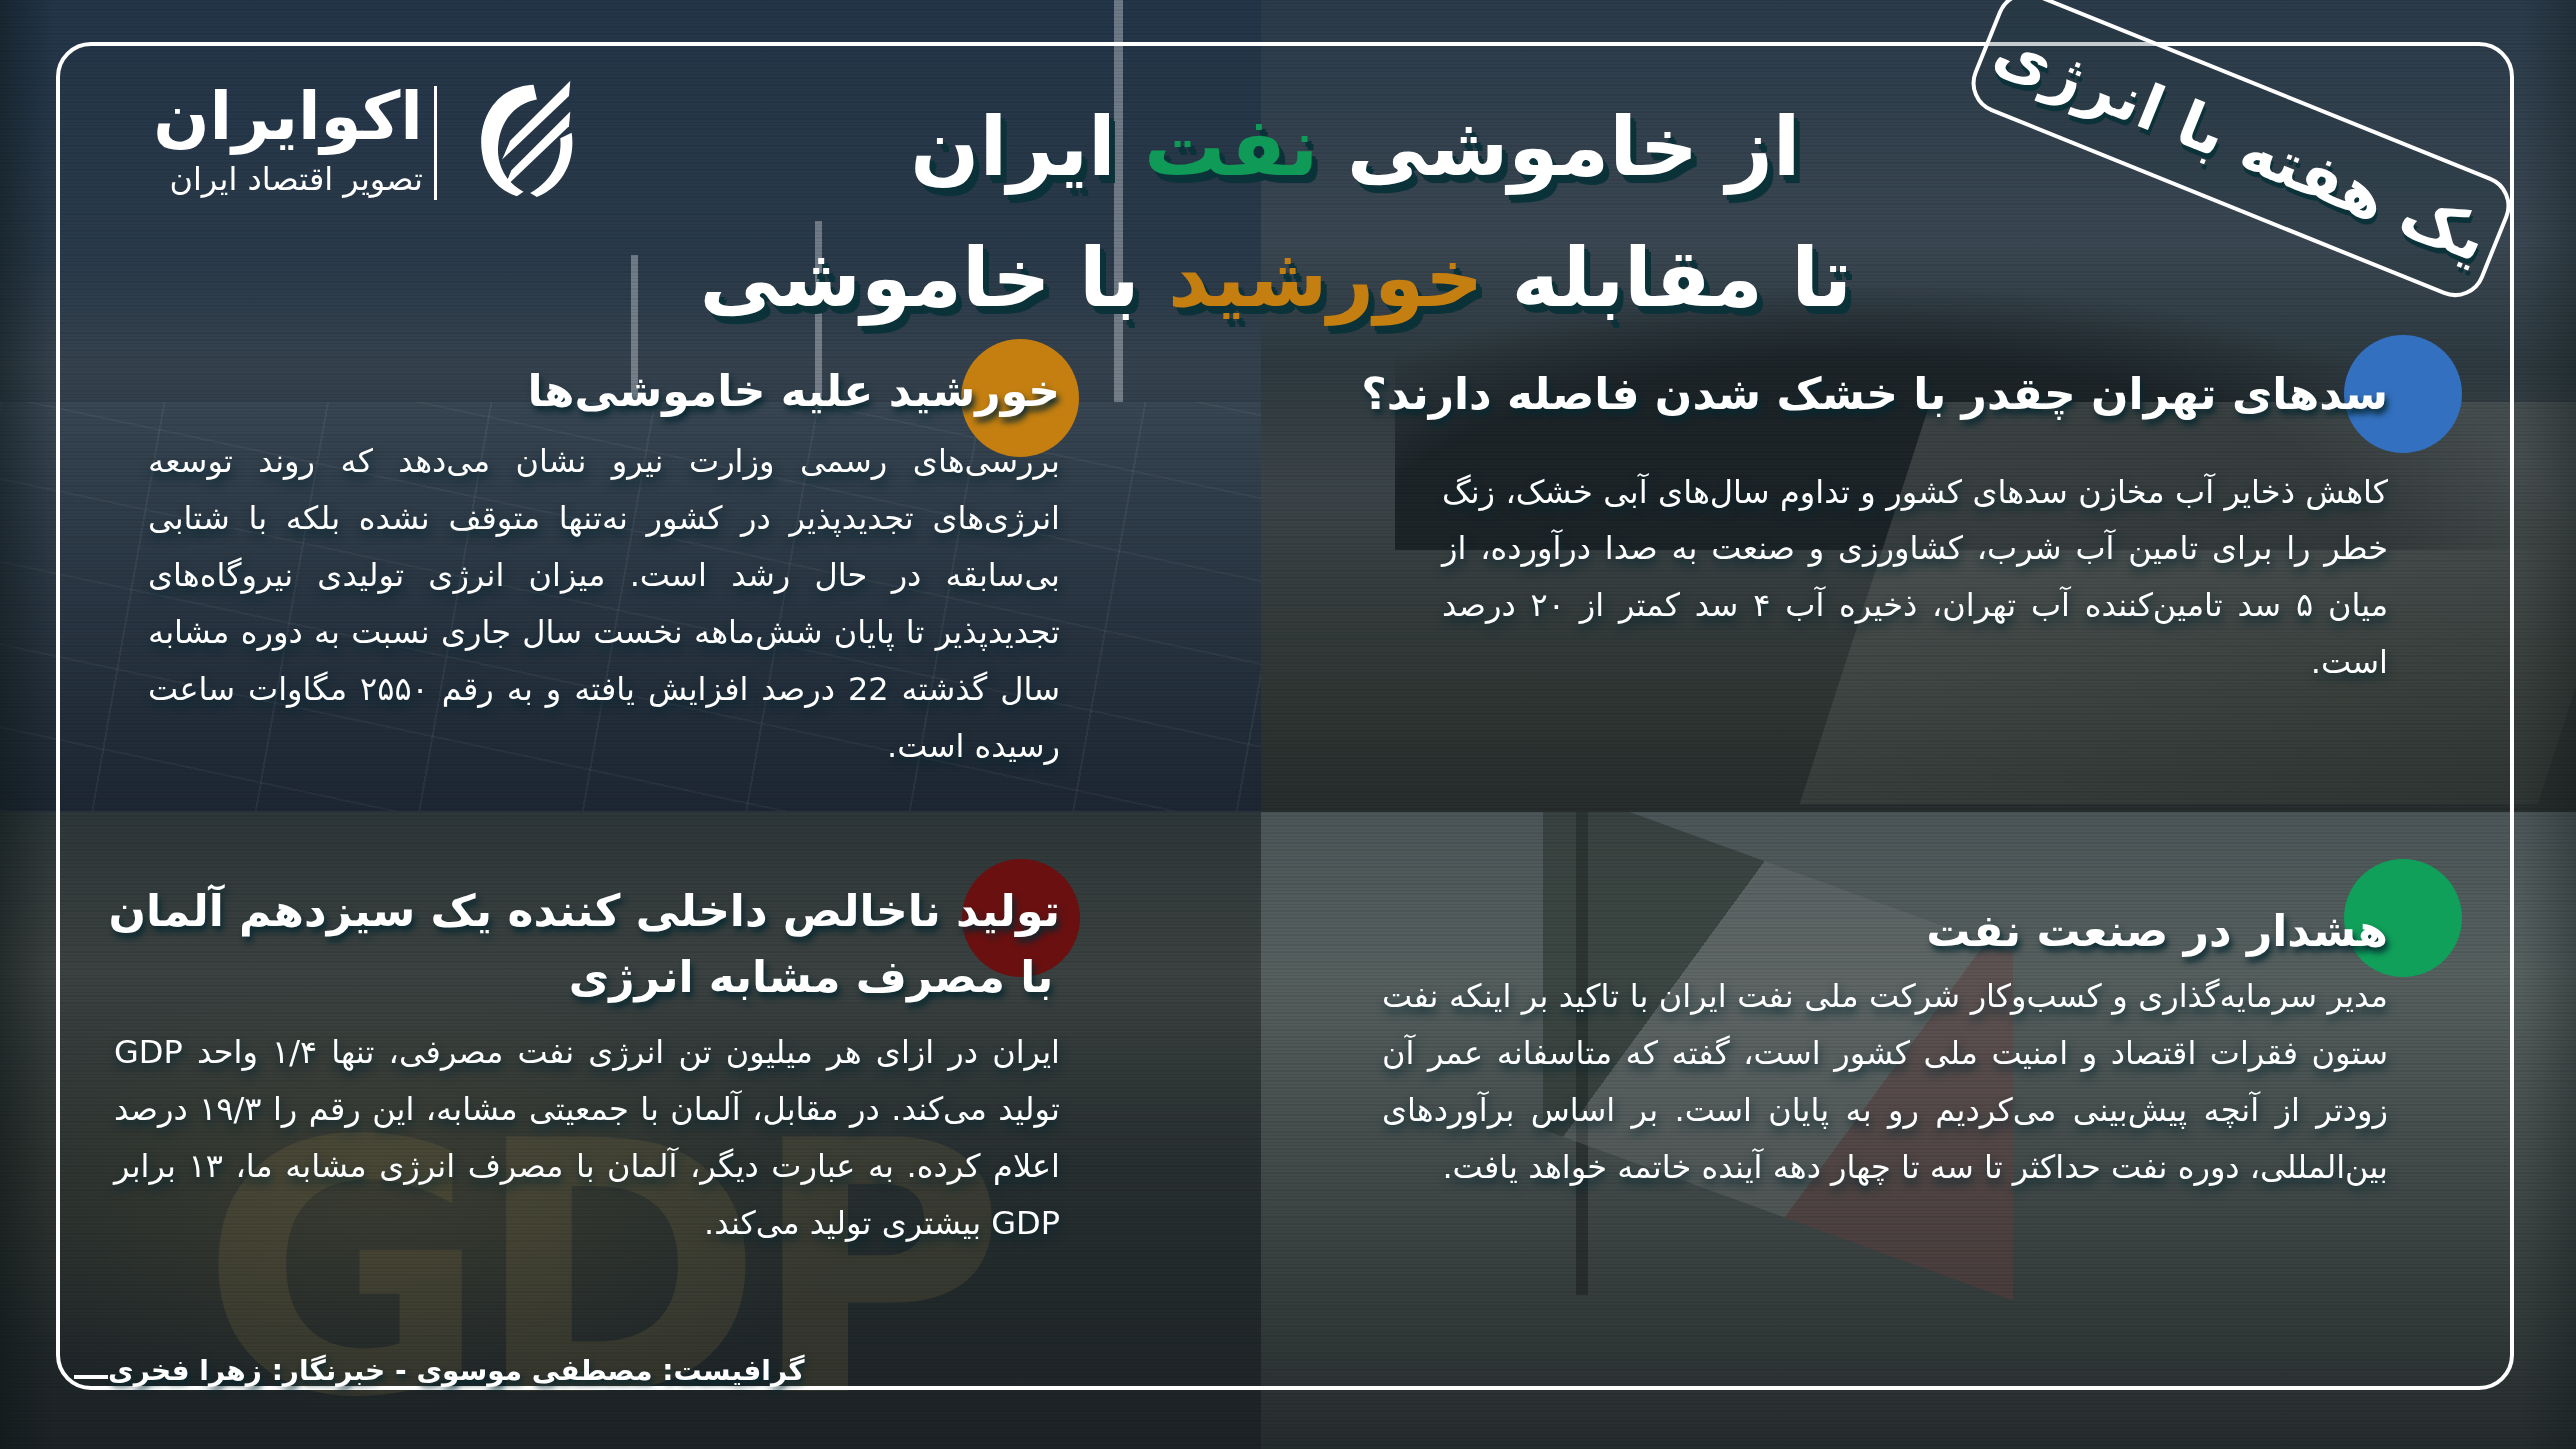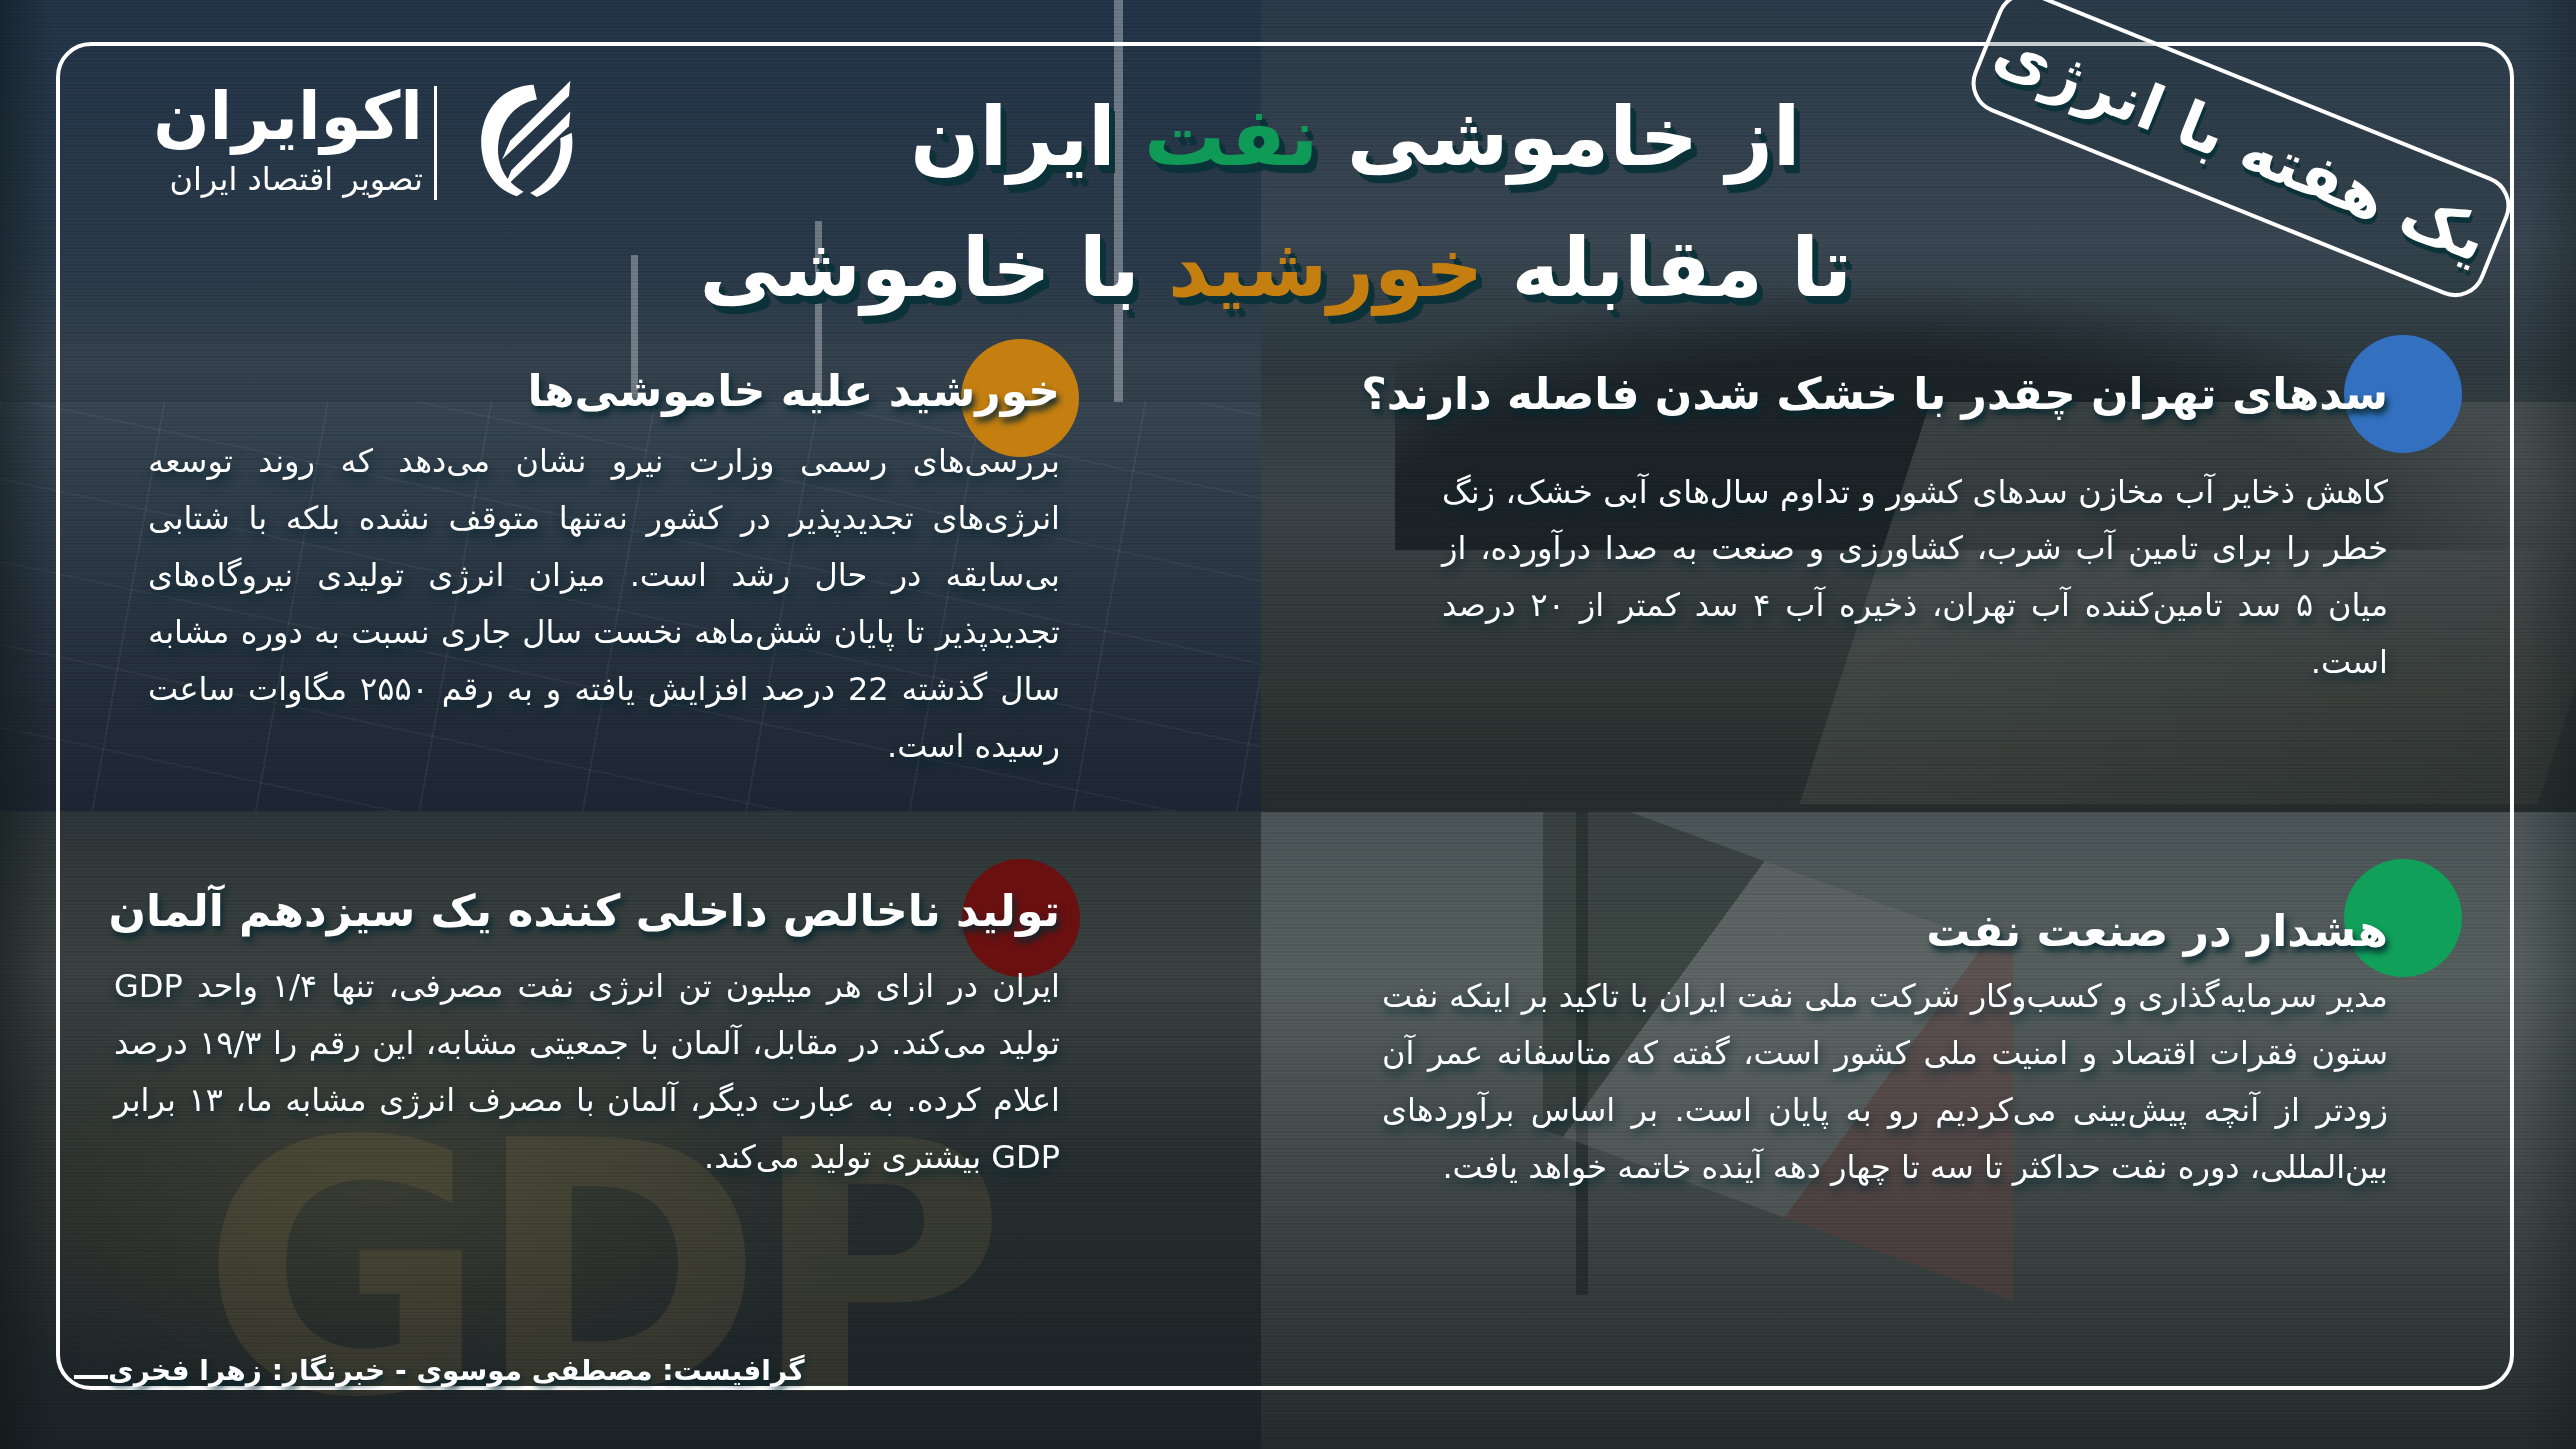--- a/index.html
+++ b/index.html
@@ -89,21 +89,21 @@
     position: absolute; right: 154px; top: 0px;
     font-size: 66px; font-weight: bold; line-height: 1.15; white-space: nowrap;
   }
   .logo-tag {
     position: absolute; right: 154px; top: 84px;
     font-size: 32px; line-height: 1; white-space: nowrap; letter-spacing: 1.3px;
   }
 
   
   .title {
-    position: absolute; left: 859px; top: 72px; width: 993px; text-align: center;
+    position: absolute; left: 859px; top: 82px; width: 993px; text-align: center;
     font-weight: bold; font-size: 81px; line-height: 1.62;
     text-shadow: 4px 5.4px 0 #0b3238, 6px 8px 0 #0b3238;
   }
   .title .line { display: block; white-space: nowrap; }
   .accent-green { color: #109a57; }
   .accent-orange { color: #c57f10; }
 
   
   .badge {
     position: absolute; left: 1966px; top: 81px; width: 550px; height: 127px;
@@ -220,20 +220,21 @@
 <section class="section" id="sec-solar">
   <div class="dot"></div>
   <h2 class="section-title">خورشید علیه خاموشی‌ها</h2>
   <p class="section-body">بررسی‌های رسمی وزارت نیرو نشان می‌دهد که روند توسعه انرژی‌های تجدیدپذیر در کشور نه‌تنها متوقف نشده بلکه با شتابی بی‌سابقه در حال رشد است. میزان انرژی تولیدی نیروگاه‌های تجدیدپذیر تا پایان شش‌ماهه نخست سال جاری نسبت به دوره مشابه سال گذشته 22 درصد افزایش یافته و به رقم ۲۵۵۰ مگاوات ساعت رسیده است.</p>
 </section>
 
 <section class="section" id="sec-gdp">
   <div class="dot"></div>
   <h2 class="section-title">
     <span class="l1">تولید ناخالص داخلی کننده یک سیزدهم آلمان</span>
+    <span class="l2">با مصرف مشابه انرژی</span>
   </h2>
   <p class="section-body">ایران در ازای هر میلیون تن انرژی نفت مصرفی، تنها ۱/۴ واحد GDP تولید می‌کند. در مقابل، آلمان با جمعیتی مشابه، این رقم را ۱۹/۳ درصد اعلام کرده. به عبارت دیگر، آلمان با مصرف انرژی مشابه ما، ۱۳ برابر GDP بیشتری تولید می‌کند.</p>
 </section>
 
 <section class="section" id="sec-oil">
   <div class="dot"></div>
   <h2 class="section-title">هشدار در صنعت نفت</h2>
   <p class="section-body">مدیر سرمایه‌گذاری و کسب‌وکار شرکت ملی نفت ایران با تاکید بر اینکه نفت ستون فقرات اقتصاد و امنیت ملی کشور است، گفته که متاسفانه عمر آن زودتر از آنچه پیش‌بینی می‌کردیم رو به پایان است. بر اساس برآوردهای بین‌المللی، دوره نفت حداکثر تا سه تا چهار دهه آینده خاتمه خواهد یافت.</p>
 </section>
 

